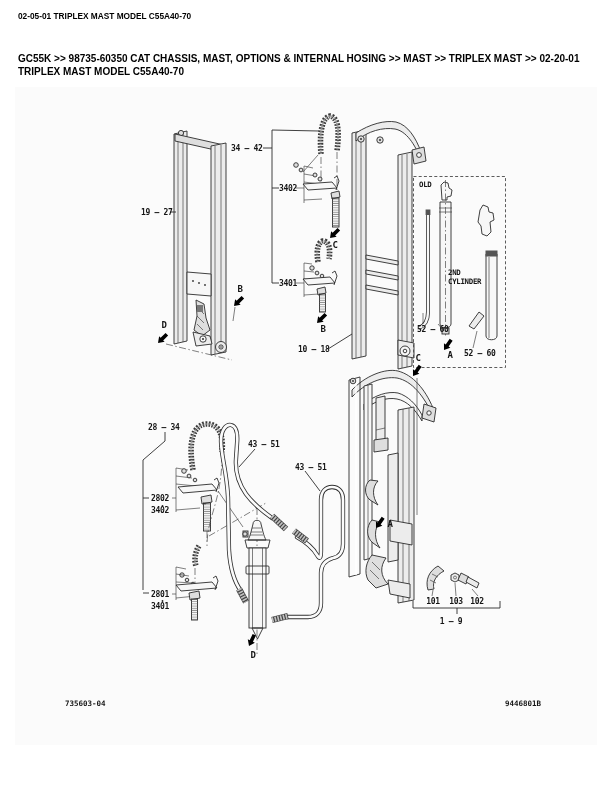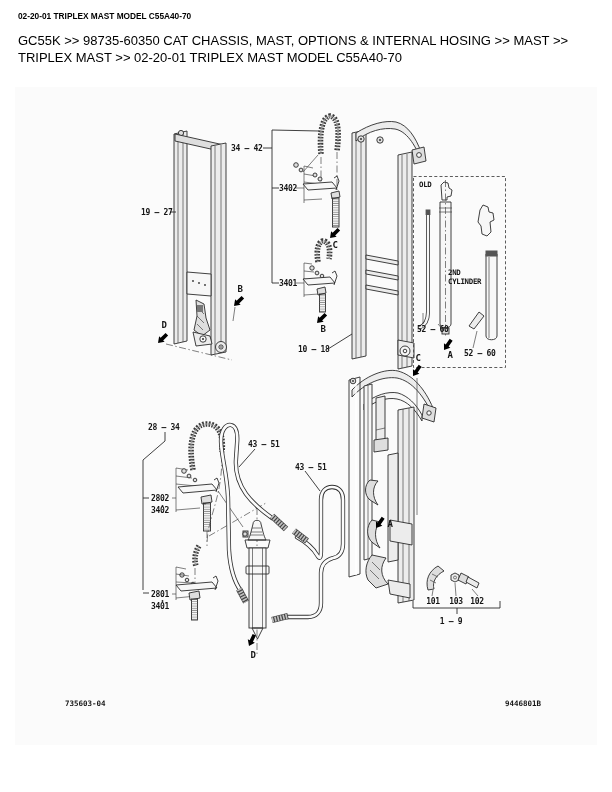--- a/index.html
+++ b/index.html
@@ -1,18 +1,18 @@
 <!DOCTYPE html>
 <html><head>
 <meta charset="utf-8">
 <style>
   html,body{margin:0;padding:0;background:#fff;}
   body{width:612px;height:792px;position:relative;font-family:"Liberation Sans",sans-serif;overflow:hidden;}
   .title{position:absolute;left:18px;top:11px;font-size:8.3px;font-weight:bold;color:#000;}
-  .crumb{position:absolute;left:18px;top:32px;width:578px;font-size:13px;font-weight:normal;color:#000;line-height:1.32;}
+  .crumb{position:absolute;left:18px;top:52px;width:578px;font-size:10px;font-weight:bold;color:#000;line-height:1.32;}
   svg.diagram{position:absolute;left:0;top:0;width:612px;height:792px;}
   svg text{font-family:"DejaVu Sans Mono","Liberation Mono",monospace;font-weight:bold;fill:#151515;letter-spacing:-0.3px;}
   .t8{font-size:8px;}
   .t7{font-size:7.4px;}
   .mk{font-size:9px;}
   .ft{font-size:7.5px;letter-spacing:0;}
   .ln{stroke:#2b2b2b;stroke-width:.9;fill:none;}
   .thin{stroke:#3a3a3a;stroke-width:.65;fill:none;}
   .cl{stroke:#4a4a4a;stroke-width:.7;fill:none;stroke-dasharray:7 2.5 1.5 2.5;}
   .dsh{stroke:#4a4a4a;stroke-width:.9;fill:none;stroke-dasharray:3 2.2;}
@@ -20,21 +20,21 @@
   .chain{stroke:#3a3a3a;stroke-width:5.6;fill:none;stroke-dasharray:1.7 1.4;}
   .chainhi{stroke:#9f9f9f;stroke-width:2;fill:none;stroke-dasharray:1.7 1.4;stroke-dashoffset:.8;}
   .hoseO{stroke:#2f2f2f;stroke-width:4.3;fill:none;stroke-linecap:round;}
   .hoseI{stroke:#fbfbfb;stroke-width:2.7;fill:none;stroke-linecap:round;}
   .coupB{stroke:#444;stroke-width:6.4;fill:none;stroke-linecap:butt;}
   .coupR{stroke:#c2c2c2;stroke-width:5;fill:none;stroke-dasharray:1.6 1.2;}
 </style>
 </head>
 <body>
 
-<div class="title">02-20-01 TRIPLEX MAST MODEL C55A40-70</div>
+<div class="title">02-05-01 TRIPLEX MAST MODEL C55A40-70</div>
 <div class="crumb">GC55K &gt;&gt; 98735-60350 CAT CHASSIS, MAST, OPTIONS &amp; INTERNAL HOSING &gt;&gt; MAST &gt;&gt; TRIPLEX MAST &gt;&gt; 02-20-01 TRIPLEX MAST MODEL C55A40-70</div>
 
 <svg class="diagram" viewBox="0 0 612 792" xmlns="http://www.w3.org/2000/svg">
   <defs>
     <path id="arr" d="M0,0 L-5.5,3.9 L-5.5,1.8 L-12.5,1.8 L-12.5,-1.8 L-5.5,-1.8 L-5.5,-3.9 Z"></path>
     <pattern id="thr" width="3" height="2.2" patternUnits="userSpaceOnUse">
       <path d="M0,1 H3" stroke="#666" stroke-width="0.7"></path>
     </pattern>
   </defs>
 

